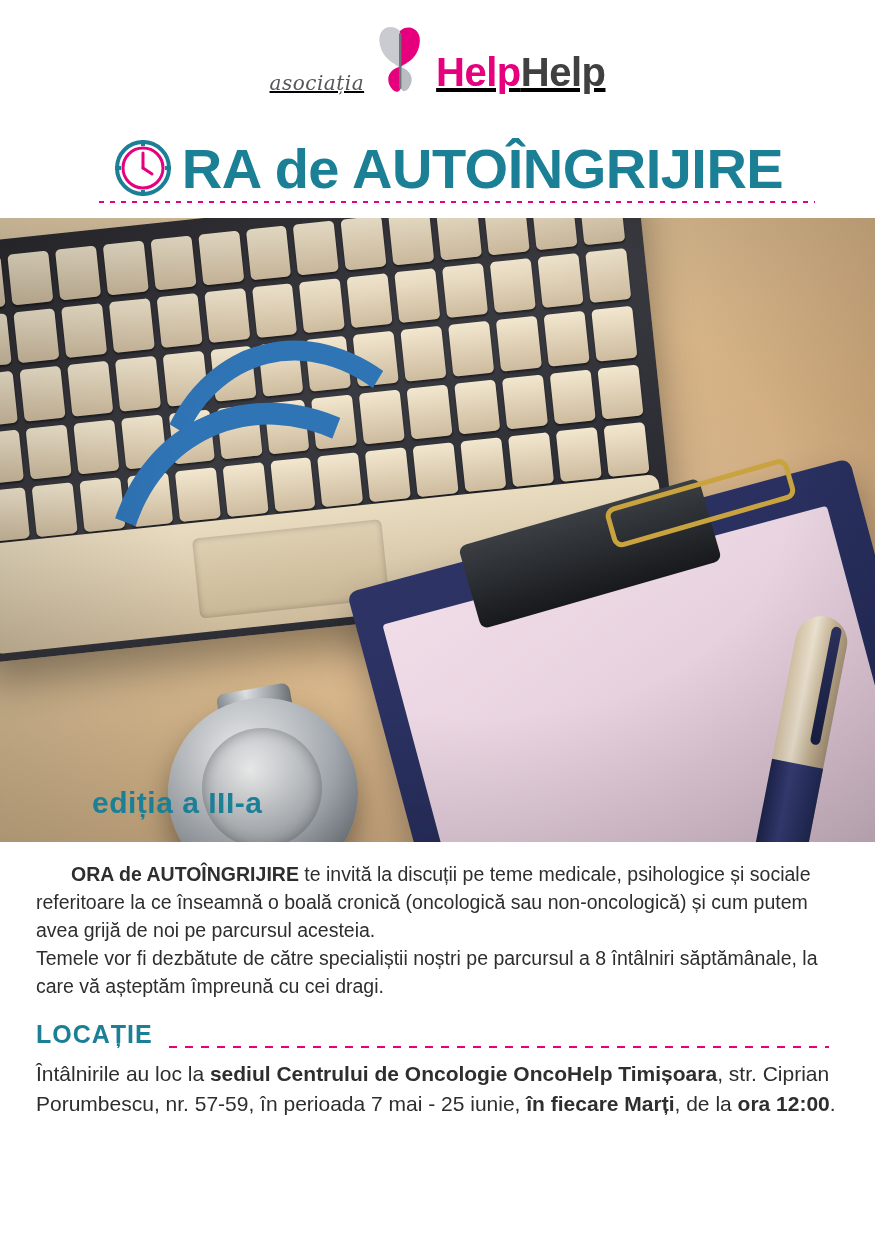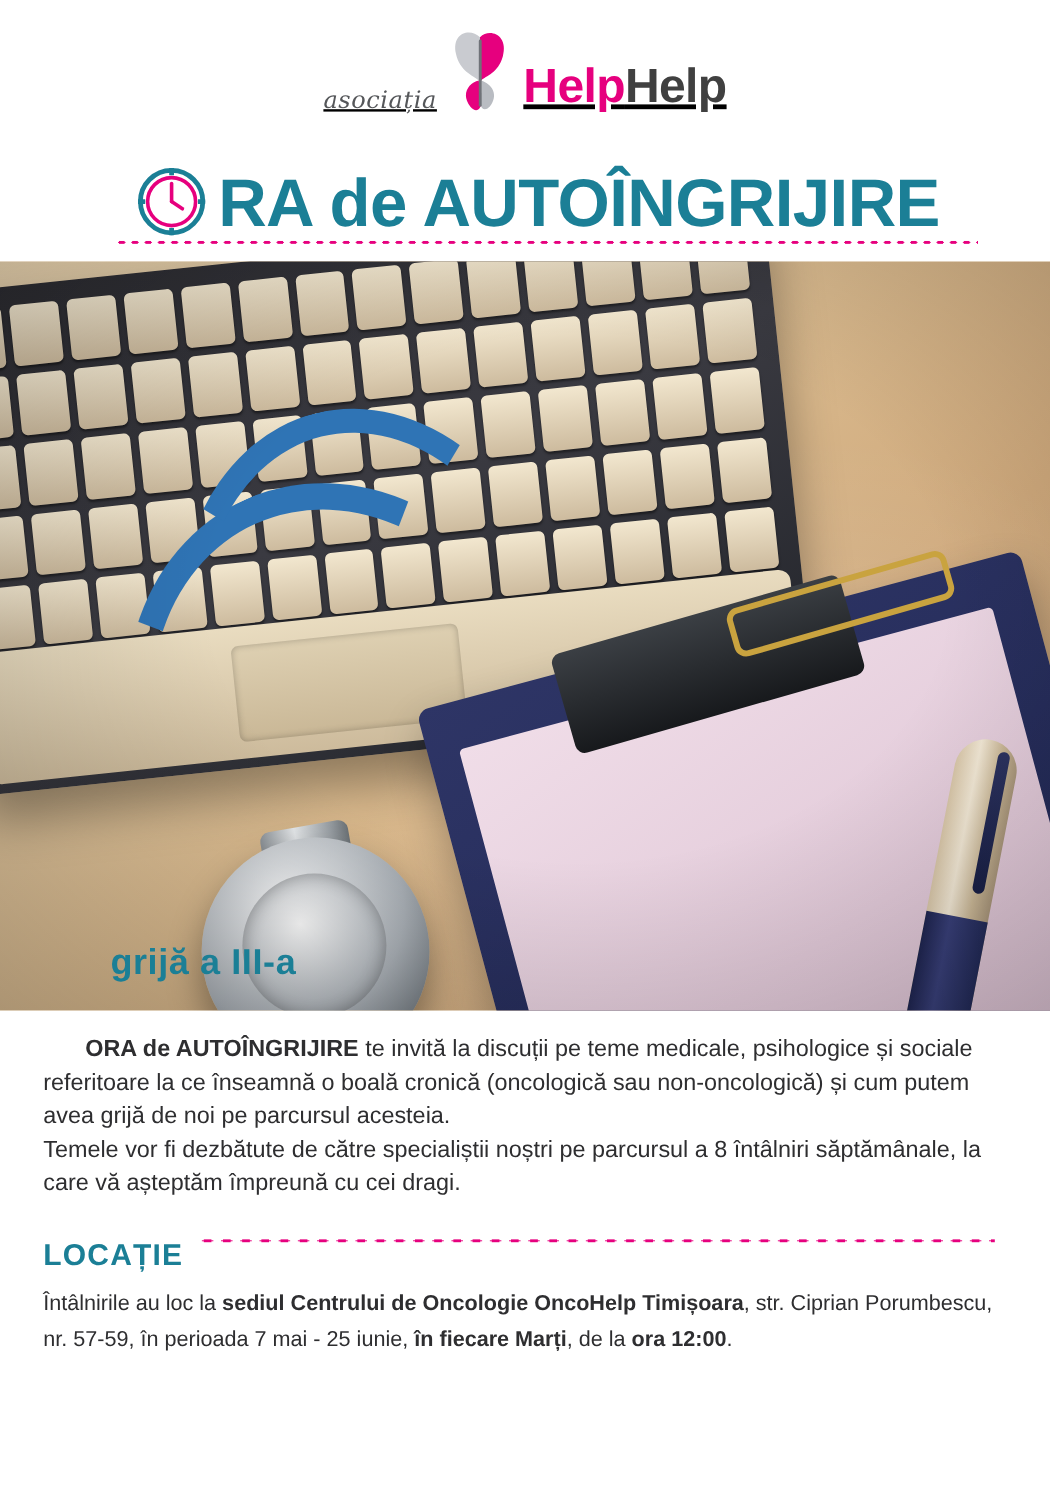--- a/index.html
+++ b/index.html
@@ -269,41 +269,41 @@
     font-size: 19.5px;
     line-height: 28px;
     color: #2e2e30;
     font-family: "Liberation Sans", sans-serif;
   }
   .para b { font-weight: bold; margin-left: 35px; }
   .para + .para { margin-top: 0; }
 
   .location-head {
     display: flex;
-    align-items: flex-start;
+    align-items: flex-end;
     gap: 12px;
-    margin-top: 32px;
+    margin-top: 20px;
   }
   .location-title {
     font-size: 25px;
     font-weight: bold;
     color: #1b7f96;
     letter-spacing: 1px;
   }
   .dots-line {
     flex: 1;
     height: 4px;
     background-image: radial-gradient(#e6007e 40%, transparent 41%);
     background-size: 16px 4px;
     background-repeat: repeat-x;
     margin-right: 10px;
   }
   .loc-text {
     margin-top: 10px;
-    font-size: 18px;
+    font-size: 21px;
     line-height: 30px;
     color: #2e2e30;
   }
 </style>
 </head>
 <body>
 
 <div class="poster">
 
   <div class="logo-bar">
@@ -438,21 +438,21 @@
 
     <div class="pen">
       <div class="pen-body"></div>
       <div class="pen-clip"></div>
       <div class="pen-grip"></div>
 
     </div>
 
     <div class="photo-vignette"></div>
 
-    <div class="edition">grijă a III-a</div>
+    <div class="edition">ediția a III-a</div>
   </div>
 
   <div class="body">
     <div class="para">
       <b>ORA de AUTOÎNGRIJIRE</b><span> te invită la discuții pe teme medicale, psihologice și sociale referitoare la ce înseamnă o boală cronică (oncologică sau non-oncologică) și cum putem avea grijă de noi pe parcursul acesteia.</span>
     </div>
     <div class="para">Temele vor fi dezbătute de către specialiștii noștri pe parcursul a 8 întâlniri săptămânale, la care vă așteptăm împreună cu cei dragi.</div>
 
     <div class="location-head">
       <div class="location-title">LOCAȚIE</div>

